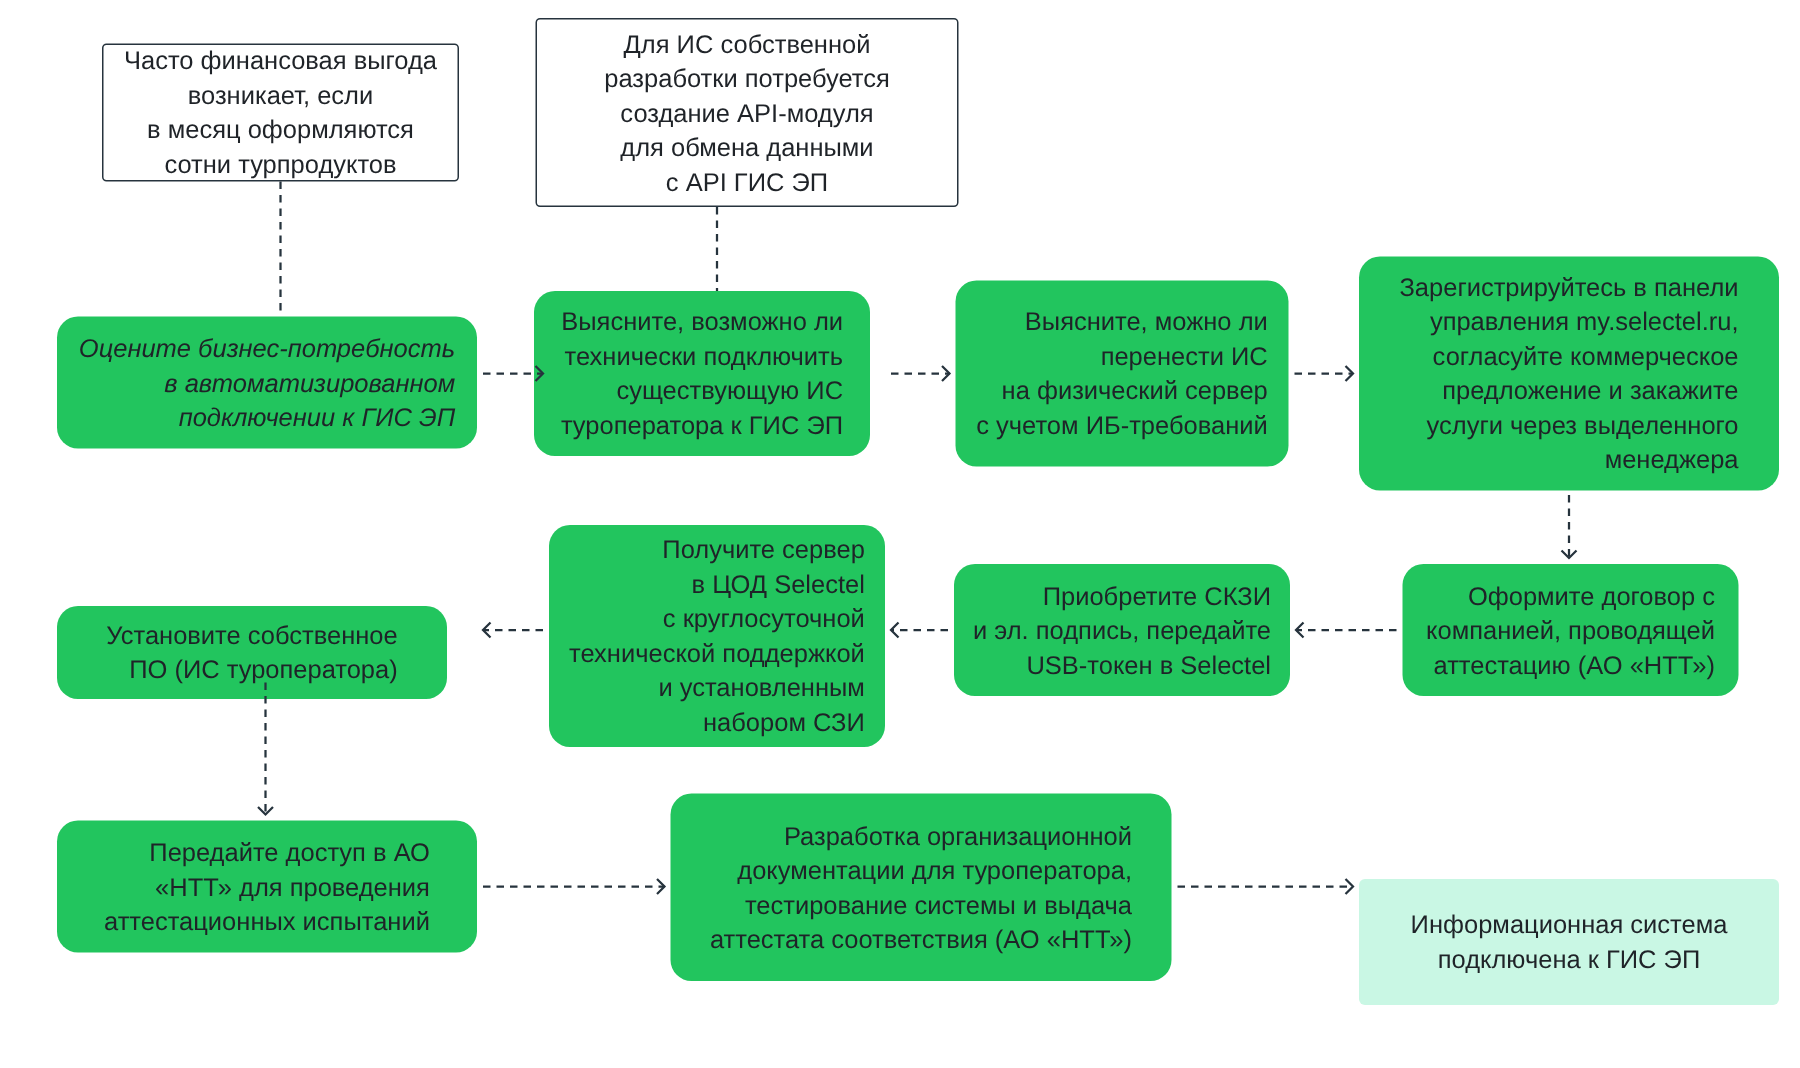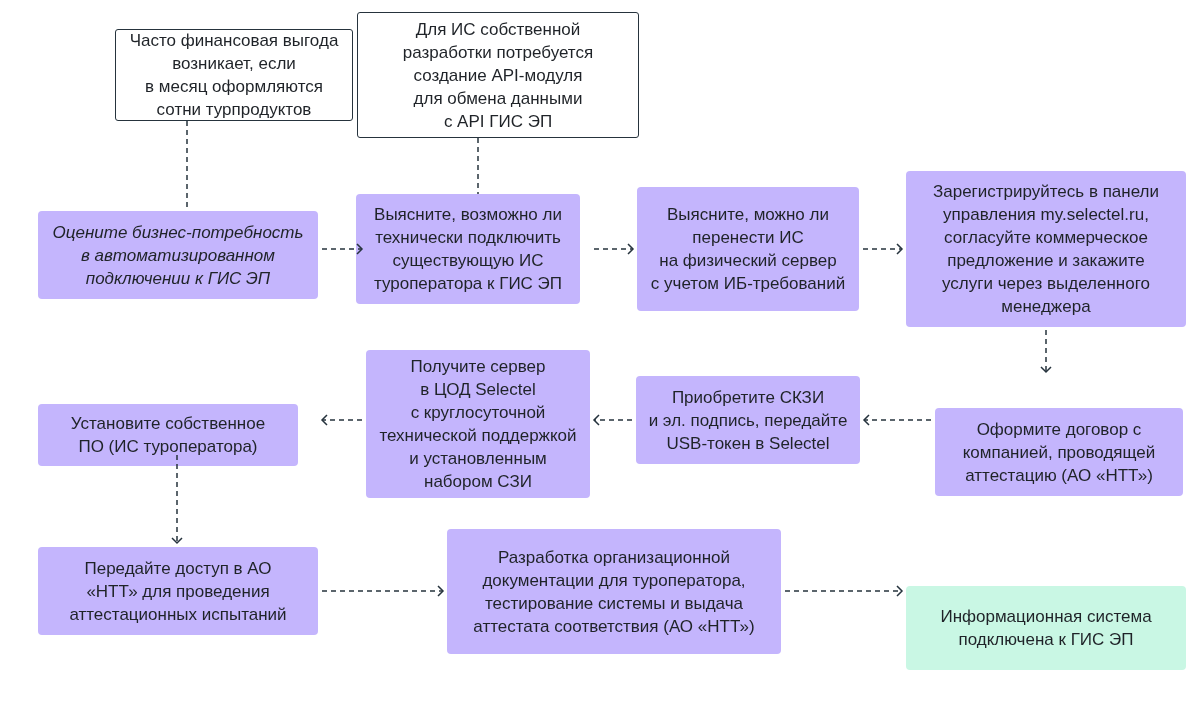--- a/index.html
+++ b/index.html
@@ -1,31 +1,31 @@
 <!DOCTYPE html>
 <html><head>
 <meta charset="utf-8">
 <style>
   html, body { margin:0; padding:0; background:#ffffff; }
   body { width:1200px; height:712px; position:relative; overflow:hidden;
          font-family: "Liberation Sans", "DejaVu Sans", sans-serif; color:#1f2328; }
   .box { position:absolute; display:flex; align-items:center; justify-content:center;
          text-align:center; font-size:17px; line-height:23px; box-sizing:border-box;
          padding:6px 8px; white-space:pre-line; }
-  .step { background:#c4b5fd; border-radius:4px; }
+  .step { background:#22c55e; border-radius:14px;text-align:right; }
   .final { background:#c9f7e4; border-radius:4px; }
   .note { background:#ffffff; border:1.5px solid #26333d; border-radius:3px; }
   svg.conn { position:absolute; left:0; top:0; width:1200px; height:712px; pointer-events:none; }
   svg.conn line { stroke:#26333d; stroke-width:1.5; stroke-dasharray:5 4; }
   svg.conn polyline { fill:none; stroke:#26333d; stroke-width:1.5; }
 </style>
 </head>
 <body>
 
-<div class="box note" style="left:68px;top:29px;width:238px;height:92px;margin-left:47px;">Часто финансовая выгода
+<div class="box note" style="left:68px;top:29px;width:238px;height:92px;">Часто финансовая выгода
 возникает, если
 в месяц оформляются
 сотни турпродуктов</div>
 <div class="box note" style="left:357px;top:12px;width:282px;height:126px;">Для ИС собственной
 разработки потребуется
 создание API-модуля
 для обмена данными
 с API ГИС ЭП</div>
 
 <div class="box step" style="left:38px;top:211px;width:280px;height:88px;font-style:italic;">Оцените бизнес-потребность
@@ -39,21 +39,21 @@
 перенести ИС
 на физический сервер
 с учетом ИБ-требований</div>
 <div class="box step" style="left:906px;top:171px;width:280px;height:156px;">Зарегистрируйтесь в панели
 управления my.selectel.ru,
 согласуйте коммерческое
 предложение и закажите
 услуги через выделенного
 менеджера</div>
 
-<div class="box step" style="left:935px;top:376px;width:248px;height:88px;margin-top:32px;">Оформите договор с
+<div class="box step" style="left:935px;top:376px;width:224px;height:88px;">Оформите договор с
 компанией, проводящей
 аттестацию (АО «НТТ»)</div>
 <div class="box step" style="left:636px;top:376px;width:224px;height:88px;">Приобретите СКЗИ
 и эл. подпись, передайте
 USB-токен в Selectel</div>
 <div class="box step" style="left:366px;top:350px;width:224px;height:148px;">Получите сервер
 в ЦОД Selectel
 с круглосуточной
 технической поддержкой
 и установленным

